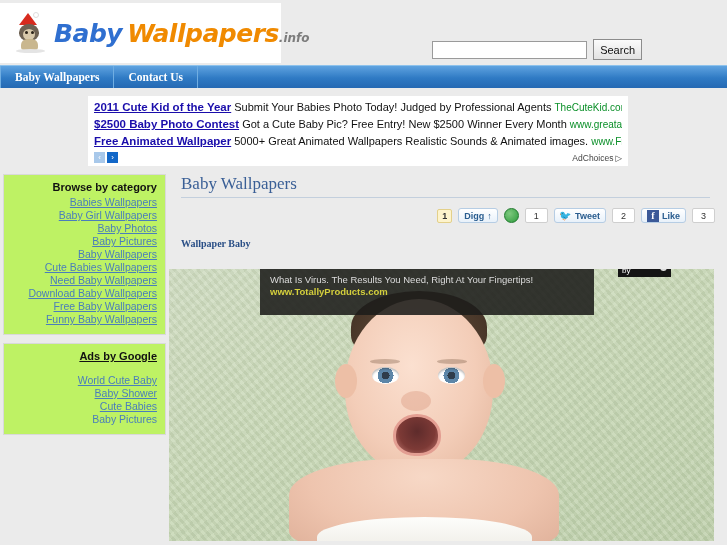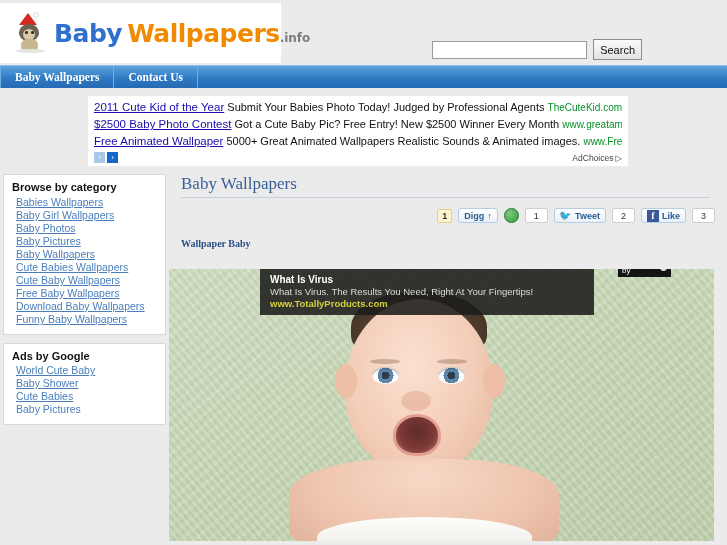--- a/index.html
+++ b/index.html
@@ -71,20 +71,21 @@
     width: 29px; height: 4px; border-radius: 50%;
     background: #e4e4e4;
   }
   .logo-text {
     font-family: "DejaVu Sans", sans-serif;
     font-weight: bold;
     font-size: 25px;
     letter-spacing: -0.5px;
     white-space: nowrap;
     line-height: 1;
+    font-style: italic;
   }
   .logo-baby { color: #2f6fd0; }
   .logo-wp { color: #f08a00; margin-left: 5px; }
   .logo-info { color: #7c7c7c; font-size: 12px; letter-spacing: 0; }
 
   .search-area {
     position: absolute;
     right: 85px; top: 39px;
     display: flex;
     align-items: center;
@@ -150,21 +151,21 @@
   }
   .ad-line {
     line-height: 15px;
     white-space: nowrap;
     overflow: hidden;
     margin-bottom: 2px;
   }
   .ad-title {
     color: #1a0dab;
     text-decoration: underline;
-    font-weight: normal;
+    font-weight: bold;
     font-size: 11.5px;
     cursor: pointer;
   }
   .ad-desc { color: #111; font-size: 11px; }
   .ad-url { color: #0a8f28; font-size: 10px; }
   .ad-foot {
     display: flex;
     align-items: center;
     justify-content: space-between;
     height: 13px;
@@ -191,32 +192,34 @@
     padding-top: 8px;
     background: #ebebeb;
     height: 365px;
   }
   .sidebar {
     width: 166px;
     flex: 0 0 166px;
     padding-left: 3px;
   }
   .panel {
-    background: #ffffff;
+    background: #bef264;
     border: 1px solid #d9d9d9;
     padding: 6px 8px 8px 8px;
+    text-align: right;
   }
   .panel-title {
     font-size: 11px;
     font-weight: bold;
     color: #111;
     margin-bottom: 3px;
   }
   .panel-title.ads {
-    margin-bottom: 2px;
+    text-decoration: underline;
+    margin-bottom: 12px;
   }
   .cat-link {
     display: block;
     font-size: 10.5px;
     color: #4a7ebb;
     text-decoration: underline;
     line-height: 13px;
     margin-left: 4px;
     cursor: pointer;
   }
@@ -483,23 +486,23 @@
 
   <div class="sidebar">
     <div class="panel">
       <div class="panel-title">Browse by category</div>
       <a class="cat-link">Babies Wallpapers</a>
       <a class="cat-link">Baby Girl Wallpapers</a>
       <a class="cat-link">Baby Photos</a>
       <a class="cat-link">Baby Pictures</a>
       <a class="cat-link">Baby Wallpapers</a>
       <a class="cat-link">Cute Babies Wallpapers</a>
-      <a class="cat-link">Cute Baby Wallpapers</a>
+      <a class="cat-link">Need Baby Wallpapers</a>
+      <a class="cat-link">Download Baby Wallpapers</a>
       <a class="cat-link">Free Baby Wallpapers</a>
-      <a class="cat-link">Download Baby Wallpapers</a>
       <a class="cat-link">Funny Baby Wallpapers</a>
     </div>
 
     <div class="sidebar-gap"></div>
 
     <div class="panel">
       <div class="panel-title ads">Ads by Google</div>
       <a class="cat-link">World Cute Baby</a>
       <a class="cat-link">Baby Shower</a>
       <a class="cat-link">Cute Babies</a>
@@ -548,19 +551,18 @@
         <div class="baby-body"></div>
         <div class="baby-towel"></div>
       </div>
 
       <div class="overlay-ad">
         <div class="ads-by-ism">
           <span>Ads by</span>
           <span class="ism-brand">ISM</span>
           <span class="ism-close">×</span>
         </div>
-        <div class="oa-title">What Is Virus</div>
         <div class="oa-desc">What Is Virus. The Results You Need, Right At Your Fingertips!</div>
         <div class="oa-url">www.TotallyProducts.com</div>
       </div>
     </div>
   </div>
 </div>
 
 </body></html>

